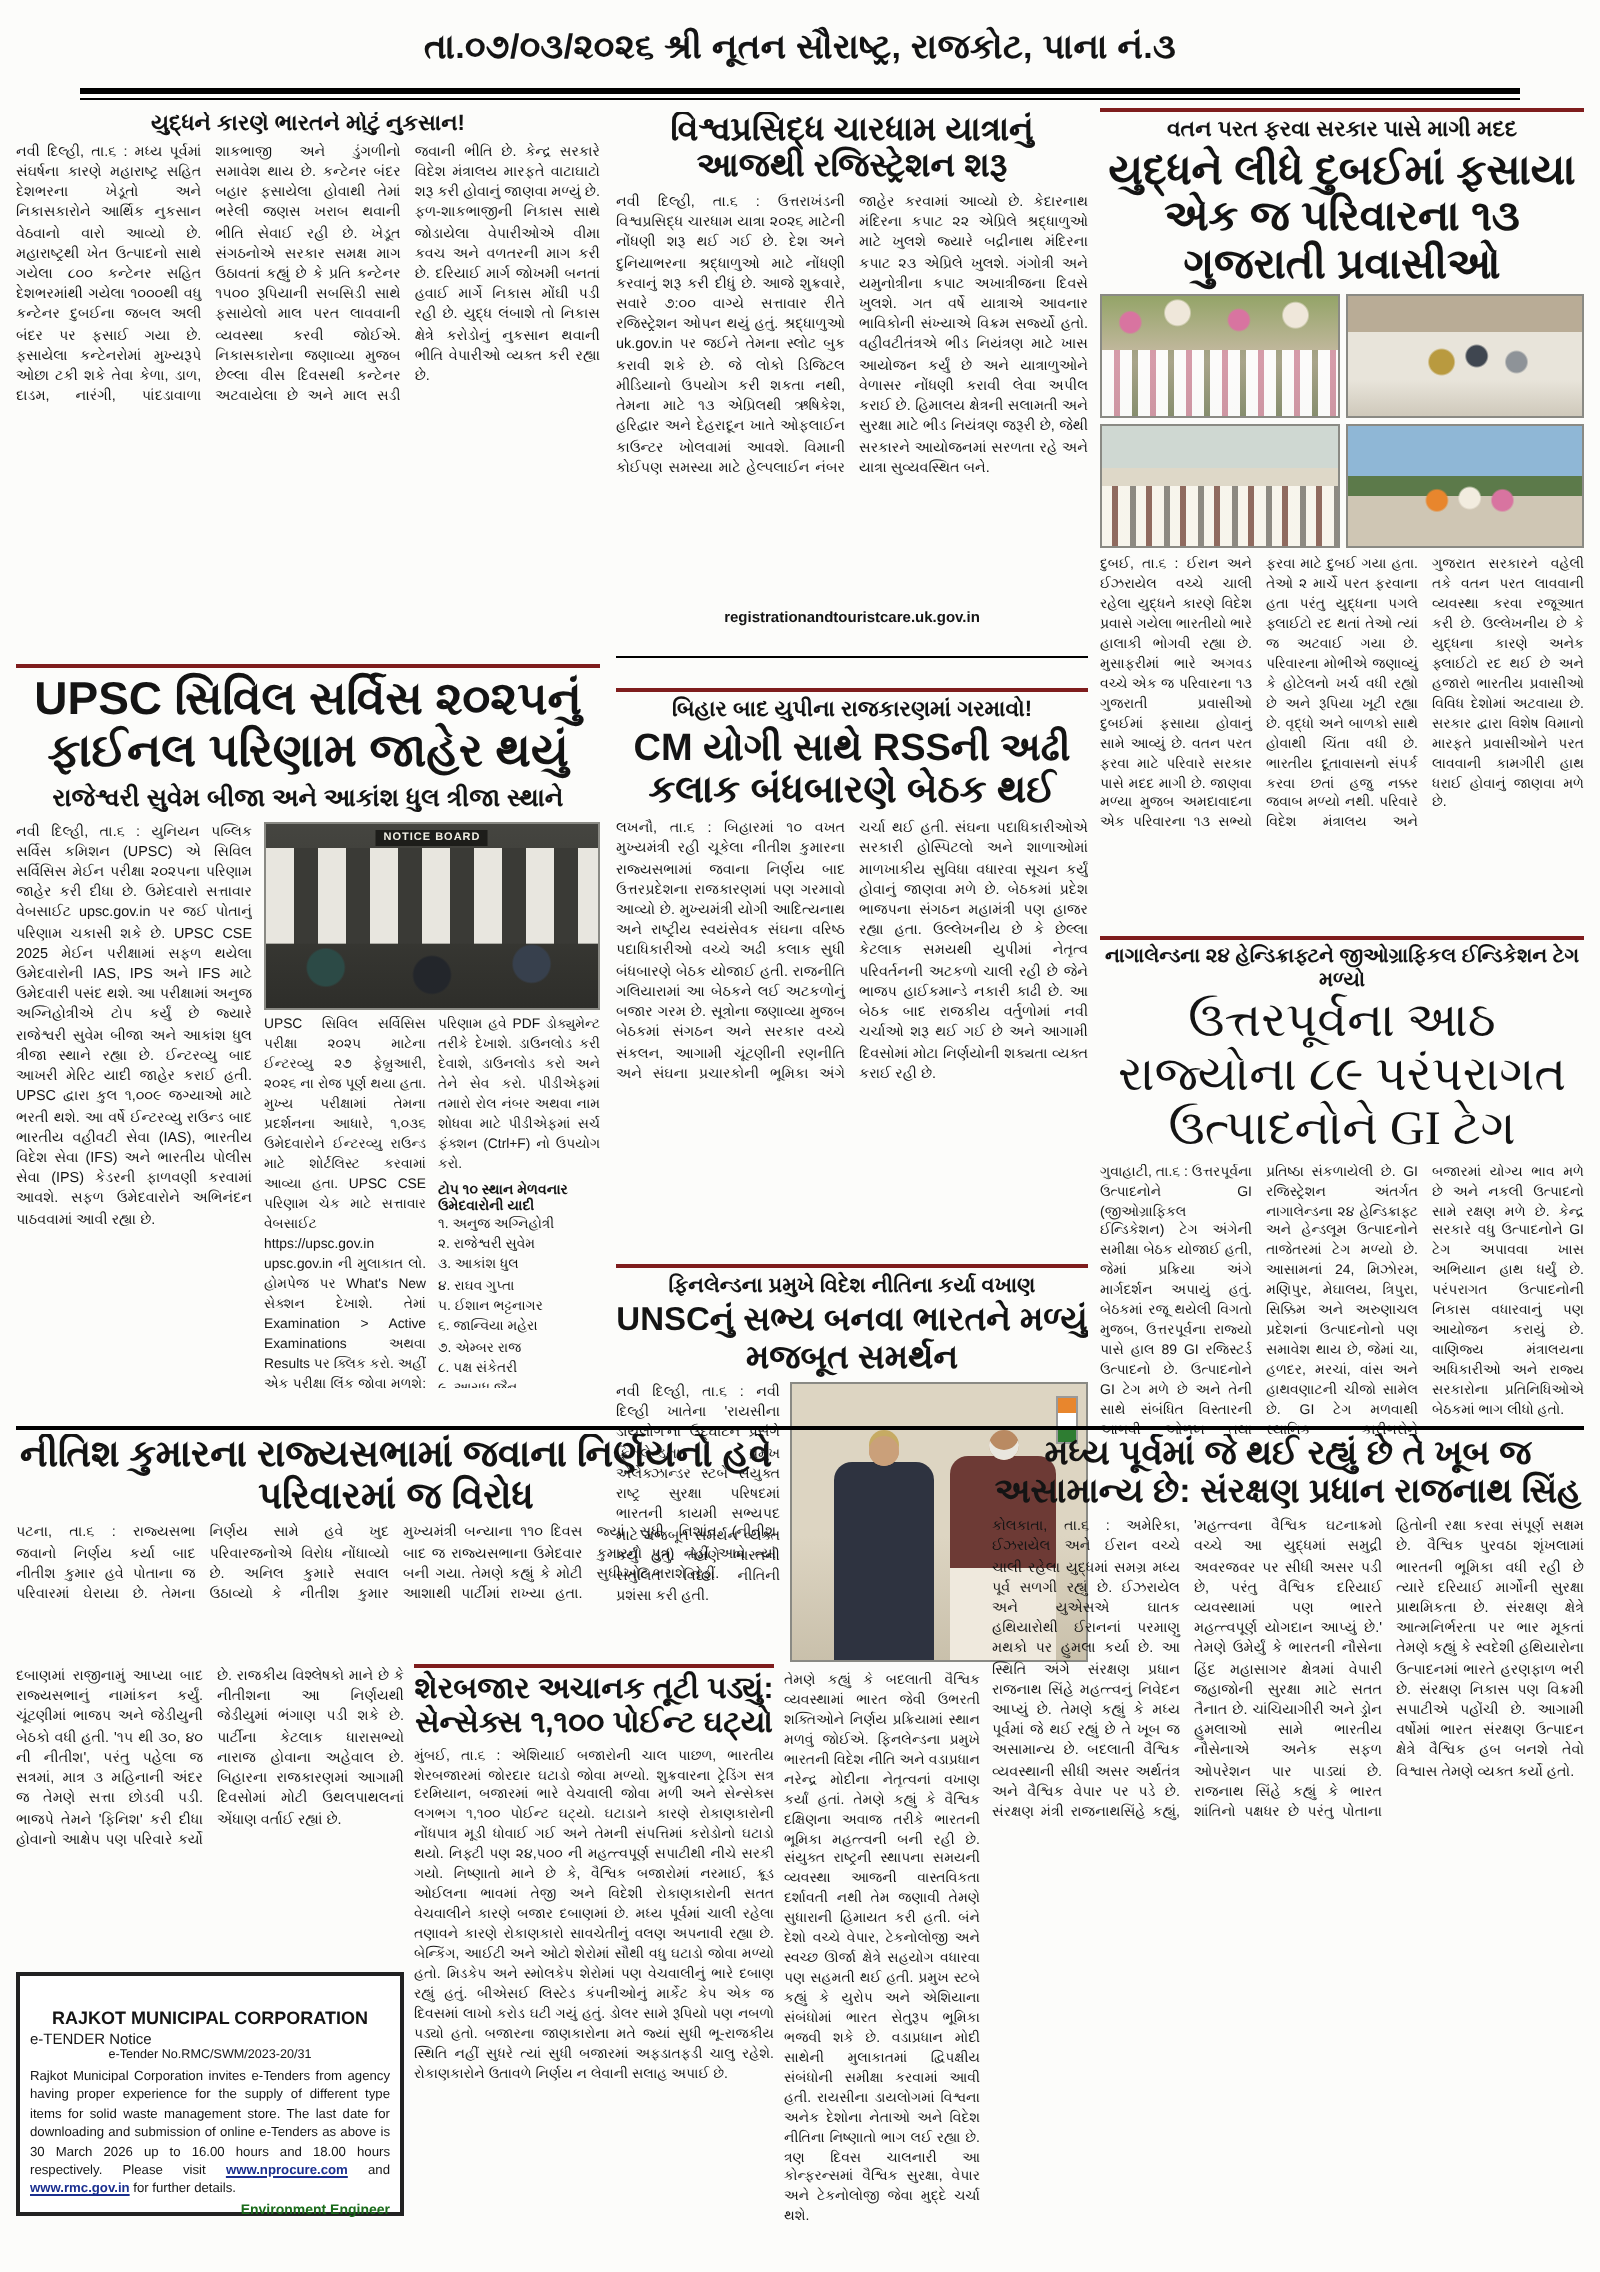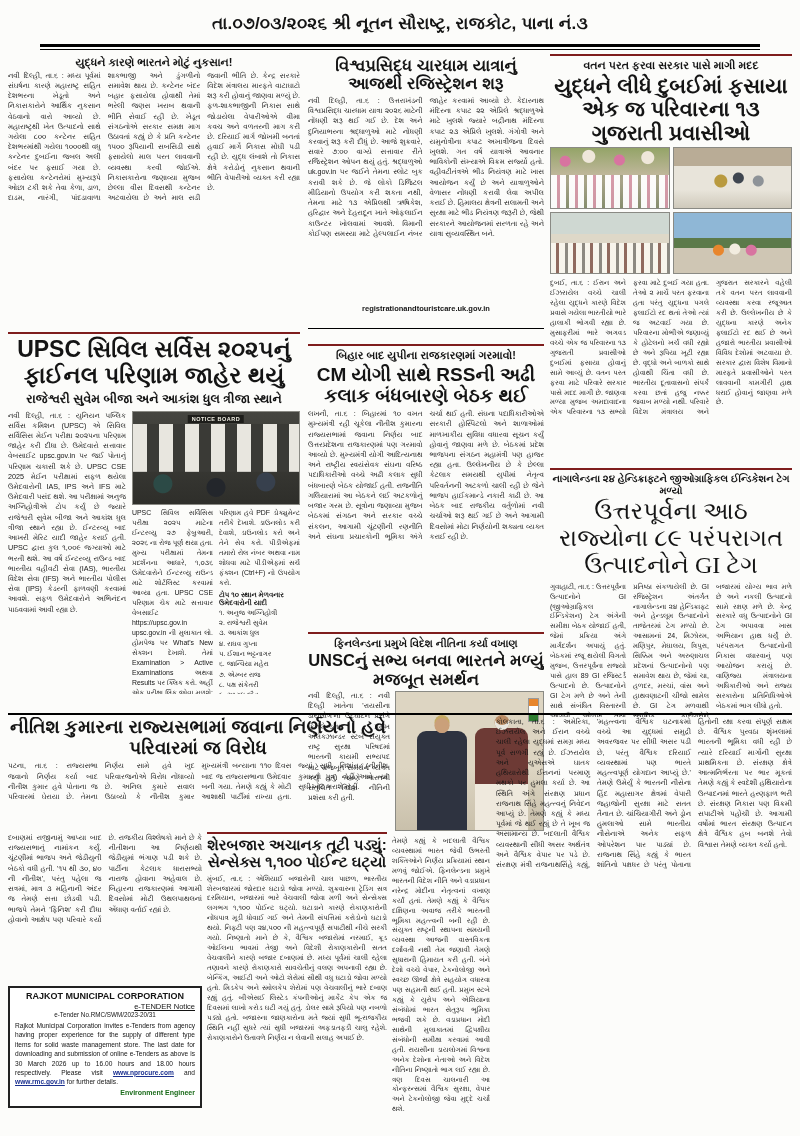--- a/index.html
+++ b/index.html
@@ -86,24 +86,24 @@
   .upsc-cols>div{flex:1;min-width:0;}
   .sb-txt{font-size:6.9px;line-height:1.45;text-align:justify;overflow:hidden;}
   .list-title{font-weight:bold;font-size:7px;margin:3px 0 1px;}
   .topper-list{font-size:6.9px;line-height:1.5;}
   
   .unsc-row{display:flex;gap:5px;}
   .unsc-body{width:82px;flex:none;}
   .unsc-photo{flex:1;height:138px;}
   
   .tender{position:absolute;left:8px;top:986px;width:194px;height:122px;
-    border:2px solid #222;background:#fff;padding:4px 5px;box-sizing:border-box;
+    border:2px solid #222;background:#fff;padding:17px 5px;box-sizing:border-box;
     font-family:"Liberation Sans","DejaVu Sans",sans-serif;}
   .tender .org{font-weight:bold;font-size:9px;text-align:center;line-height:1.1;}
-  .tender .ttl{font-size:7.5px;text-align:right;line-height:1.2;text-decoration:underline;}
+  .tender .ttl{font-size:7.5px;text-align:left;line-height:1.2;}
   .tender .num{font-size:6.3px;text-align:center;line-height:1.3;margin-bottom:2px;}
   .tender .bd{font-size:6.6px;line-height:1.42;text-align:justify;}
   .tender .lnk{font-weight:bold;text-decoration:underline;color:#1a2f8f;}
   .tender .sig{font-size:7px;font-weight:bold;text-align:right;color:#1a6b1a;margin-top:2px;}
   .nit-b{position:absolute;}
 </style>
 </head>
 <body>
 
 <div class="masthead">તા.૦૭/૦૩/૨૦૨૬ શ્રી નૂતન સૌરાષ્ટ્ર, રાજકોટ, પાના નં.૩</div>
@@ -199,20 +199,21 @@
 <div class="art ruled" style="left:207px;top:832px;width:180px;height:302px;">
   <div class="hl" style="font-size:15px;">શેરબજાર અચાનક તૂટી પડ્યું: સેન્સેક્સ ૧,૧૦૦ પોઈન્ટ ઘટ્યો</div>
   <div class="body-txt c1" style="height:256px;font-size:7px;">મુંબઈ, તા.૬ : એશિયાઈ બજારોની ચાલ પાછળ, ભારતીય શેરબજારમાં જોરદાર ઘટાડો જોવા મળ્યો. શુક્રવારના ટ્રેડિંગ સત્ર દરમિયાન, બજારમાં ભારે વેચવાલી જોવા મળી અને સેન્સેક્સ લગભગ ૧,૧૦૦ પોઈન્ટ ઘટ્યો. ઘટાડાને કારણે રોકાણકારોની નોંધપાત્ર મૂડી ધોવાઈ ગઈ અને તેમની સંપત્તિમાં કરોડોનો ઘટાડો થયો. નિફ્ટી પણ ૨૪,૫૦૦ ની મહત્ત્વપૂર્ણ સપાટીથી નીચે સરકી ગયો. નિષ્ણાતો માને છે કે, વૈશ્વિક બજારોમાં નરમાઈ, ક્રૂડ ઓઈલના ભાવમાં તેજી અને વિદેશી રોકાણકારોની સતત વેચવાલીને કારણે બજાર દબાણમાં છે. મધ્ય પૂર્વમાં ચાલી રહેલા તણાવને કારણે રોકાણકારો સાવચેતીનું વલણ અપનાવી રહ્યા છે. બેન્કિંગ, આઈટી અને ઓટો શેરોમાં સૌથી વધુ ઘટાડો જોવા મળ્યો હતો. મિડકેપ અને સ્મોલકેપ શેરોમાં પણ વેચવાલીનું ભારે દબાણ રહ્યું હતું. બીએસઈ લિસ્ટેડ કંપનીઓનું માર્કેટ કેપ એક જ દિવસમાં લાખો કરોડ ઘટી ગયું હતું. ડોલર સામે રૂપિયો પણ નબળો પડ્યો હતો. બજારના જાણકારોના મતે જ્યાં સુધી ભૂ-રાજકીય સ્થિતિ નહીં સુધરે ત્યાં સુધી બજારમાં અફડાતફડી ચાલુ રહેશે. રોકાણકારોને ઉતાવળે નિર્ણય ન લેવાની સલાહ અપાઈ છે.</div>
 </div>
 
 <div class="art" style="left:392px;top:836px;width:98px;height:296px;">
   <div class="body-txt c1" style="height:296px;font-size:7px;">તેમણે કહ્યું કે બદલાતી વૈશ્વિક વ્યવસ્થામાં ભારત જેવી ઉભરતી શક્તિઓને નિર્ણય પ્રક્રિયામાં સ્થાન મળવું જોઈએ. ફિનલેન્ડના પ્રમુખે ભારતની વિદેશ નીતિ અને વડાપ્રધાન નરેન્દ્ર મોદીના નેતૃત્વનાં વખાણ કર્યાં હતાં. તેમણે કહ્યું કે વૈશ્વિક દક્ષિણના અવાજ તરીકે ભારતની ભૂમિકા મહત્ત્વની બની રહી છે. સંયુક્ત રાષ્ટ્રની સ્થાપના સમયની વ્યવસ્થા આજની વાસ્તવિકતા દર્શાવતી નથી તેમ જણાવી તેમણે સુધારાની હિમાયત કરી હતી. બંને દેશો વચ્ચે વેપાર, ટેકનોલોજી અને સ્વચ્છ ઊર્જા ક્ષેત્રે સહયોગ વધારવા પણ સહમતી થઈ હતી. પ્રમુખ સ્ટબે કહ્યું કે યુરોપ અને એશિયાના સંબંધોમાં ભારત સેતુરૂપ ભૂમિકા ભજવી શકે છે. વડાપ્રધાન મોદી સાથેની મુલાકાતમાં દ્વિપક્ષીય સંબંધોની સમીક્ષા કરવામાં આવી હતી. રાયસીના ડાયલોગમાં વિશ્વના અનેક દેશોના નેતાઓ અને વિદેશ નીતિના નિષ્ણાતો ભાગ લઈ રહ્યા છે. ત્રણ દિવસ ચાલનારી આ કોન્ફરન્સમાં વૈશ્વિક સુરક્ષા, વેપાર અને ટેકનોલોજી જેવા મુદ્દે ચર્ચા થશે.</div>
 </div>
 
 <div class="art" style="left:496px;top:717px;width:296px;height:417px;">
+  <div class="hl" style="font-size:17px;">મધ્ય પૂર્વમાં જે થઈ રહ્યું છે તે ખૂબ જ અસામાન્ય છે: સંરક્ષણ પ્રધાન રાજનાથ સિંહ</div>
   <div class="body-txt c3" style="height:368px;">કોલકાતા, તા.૬ : અમેરિકા, ઈઝરાયેલ અને ઈરાન વચ્ચે ચાલી રહેલા યુદ્ધમાં સમગ્ર મધ્ય પૂર્વ સળગી રહ્યું છે. ઈઝરાયેલ અને યુએસએ ઘાતક હથિયારોથી ઈરાનનાં પરમાણુ મથકો પર હુમલા કર્યા છે. આ સ્થિતિ અંગે સંરક્ષણ પ્રધાન રાજનાથ સિંહે મહત્ત્વનું નિવેદન આપ્યું છે. તેમણે કહ્યું કે મધ્ય પૂર્વમાં જે થઈ રહ્યું છે તે ખૂબ જ અસામાન્ય છે. બદલાતી વૈશ્વિક વ્યવસ્થાની સીધી અસર અર્થતંત્ર અને વૈશ્વિક વેપાર પર પડે છે. સંરક્ષણ મંત્રી રાજનાથસિંહે કહ્યું, 'મહત્ત્વના વૈશ્વિક ઘટનાક્રમો વચ્ચે આ યુદ્ધમાં સમુદ્રી અવરજવર પર સીધી અસર પડી છે, પરંતુ વૈશ્વિક દરિયાઈ વ્યવસ્થામાં પણ ભારતે મહત્ત્વપૂર્ણ યોગદાન આપ્યું છે.' તેમણે ઉમેર્યું કે ભારતની નૌસેના હિંદ મહાસાગર ક્ષેત્રમાં વેપારી જહાજોની સુરક્ષા માટે સતત તૈનાત છે. ચાંચિયાગીરી અને ડ્રોન હુમલાઓ સામે ભારતીય નૌસેનાએ અનેક સફળ ઓપરેશન પાર પાડ્યાં છે. રાજનાથ સિંહે કહ્યું કે ભારત શાંતિનો પક્ષધર છે પરંતુ પોતાના હિતોની રક્ષા કરવા સંપૂર્ણ સક્ષમ છે. વૈશ્વિક પુરવઠા શૃંખલામાં ભારતની ભૂમિકા વધી રહી છે ત્યારે દરિયાઈ માર્ગોની સુરક્ષા પ્રાથમિકતા છે. સંરક્ષણ ક્ષેત્રે આત્મનિર્ભરતા પર ભાર મૂકતાં તેમણે કહ્યું કે સ્વદેશી હથિયારોના ઉત્પાદનમાં ભારતે હરણફાળ ભરી છે. સંરક્ષણ નિકાસ પણ વિક્રમી સપાટીએ પહોંચી છે. આગામી વર્ષોમાં ભારત સંરક્ષણ ઉત્પાદન ક્ષેત્રે વૈશ્વિક હબ બનશે તેવો વિશ્વાસ તેમણે વ્યક્ત કર્યો હતો.</div>
 </div>
 
 <div class="tender">
   <div class="org">RAJKOT MUNICIPAL CORPORATION</div>
   <div class="ttl">e-TENDER Notice</div>
   <div class="num">e-Tender No.RMC/SWM/2023-20/31</div>
   <div class="bd"><span>Rajkot Municipal Corporation invites e-Tenders from agency having proper experience for the supply of different type items for solid waste management store. The last date for downloading and submission of online e-Tenders as above is 30 March 2026 up to 16.00 hours and 18.00 hours respectively. Please visit </span><span class="lnk">www.nprocure.com</span><span> and </span><span class="lnk">www.rmc.gov.in</span><span> for further details.</span></div>
   <div class="sig">Environment Engineer</div>
 </div>

